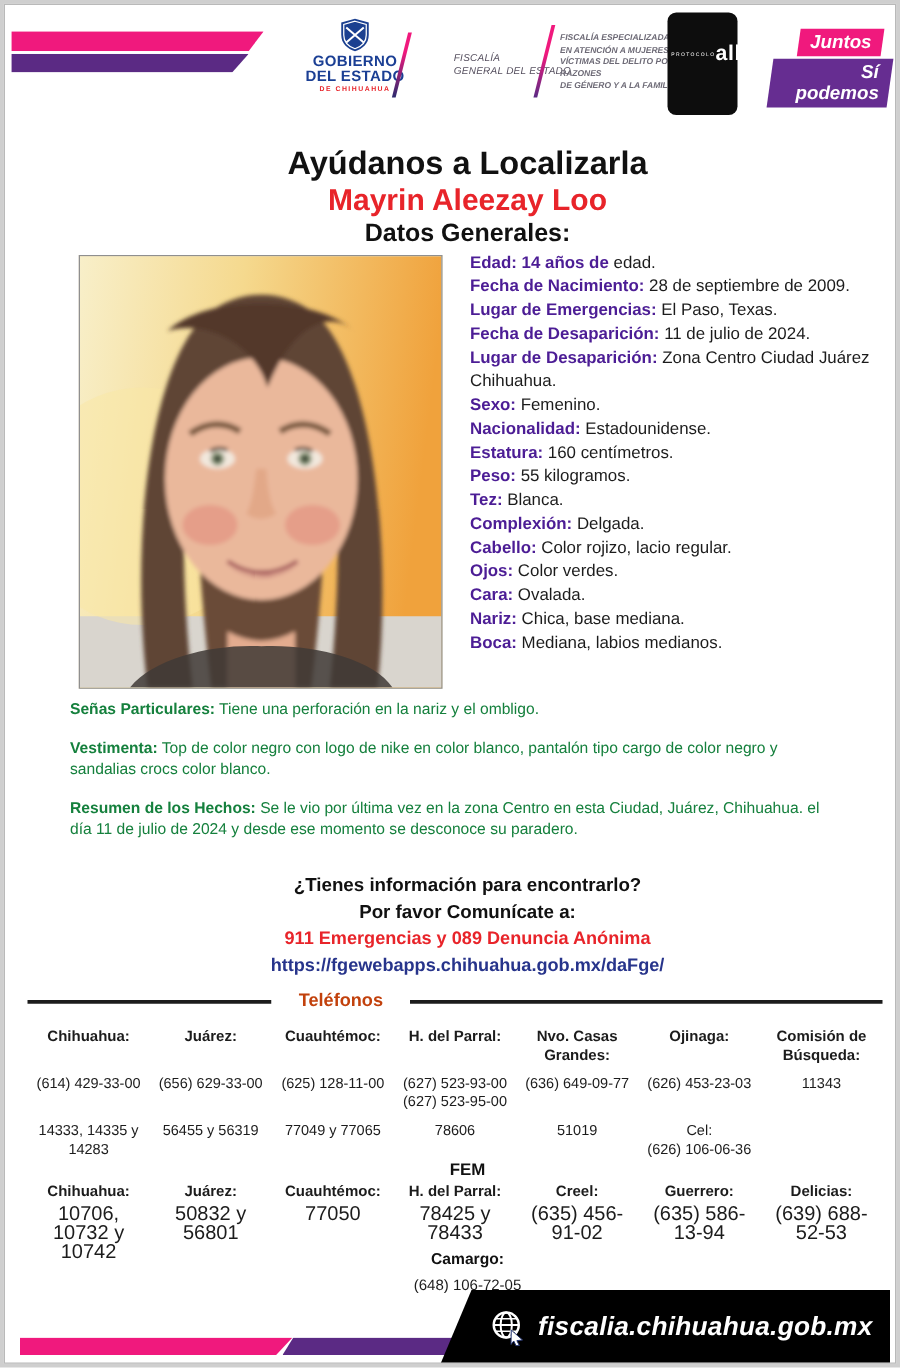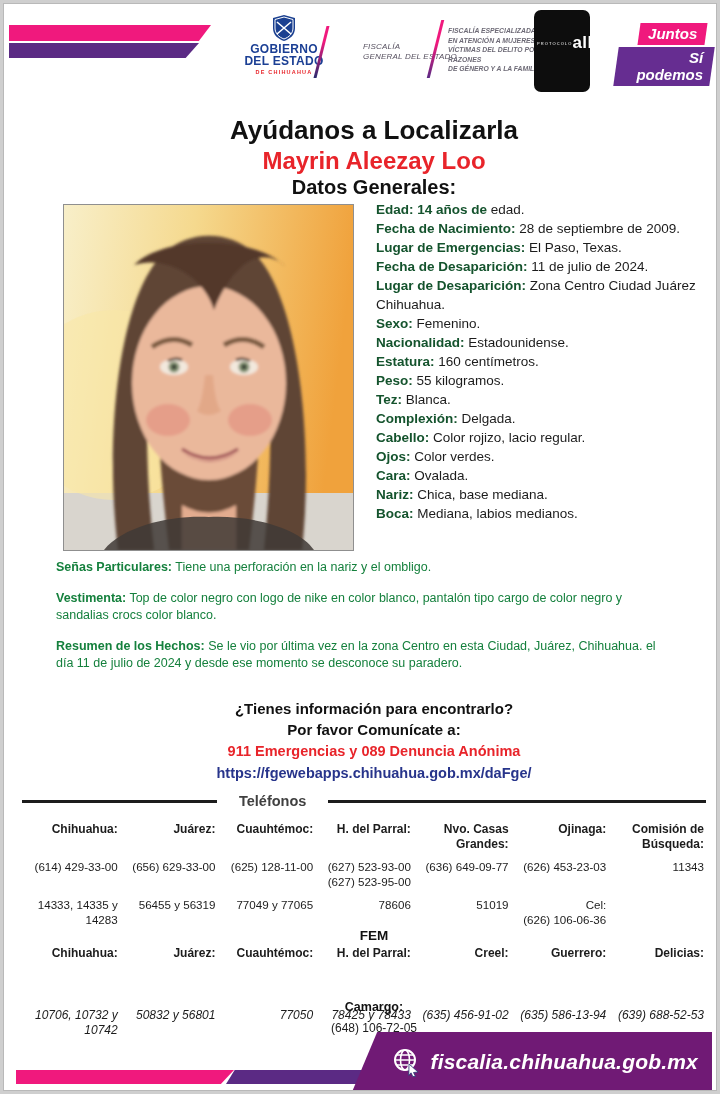--- a/index.html
+++ b/index.html
@@ -38,53 +38,53 @@
   .jbox span{display:inline-block;transform:skewX(8deg);}
   .jbox.pink{background:#F0197D;margin-right:6px;}
   .jbox.purple{background:#662D91;margin-top:2px;}
   
   .title-main{position:absolute;left:0;top:111px;width:740px;text-align:center;font-size:26px;font-weight:bold;color:#111;}
   .title-name{position:absolute;left:0;top:143px;width:740px;text-align:center;font-size:24px;font-weight:bold;color:#E8242A;}
   .title-section{position:absolute;left:0;top:172px;width:740px;text-align:center;font-size:20px;font-weight:bold;color:#111;}
   
   .photo{position:absolute;left:59px;top:200px;width:289px;height:345px;border:1px solid #8f8f8f;background:#f3e6c2;}
   .info{position:absolute;left:372px;top:196px;width:332px;font-size:13.5px;line-height:19px;color:#1c1c1c;}
-  .gd-row b{color:#14532d;}
+  .gd-row b{color:#4c1d95;}
   
   .paras{position:absolute;left:52px;top:555px;width:620px;font-size:12.5px;line-height:17px;color:#15803d;}
   .paras p{margin:0 0 14px 0;}
   
   .contact{position:absolute;left:0;top:694px;width:740px;text-align:center;}
   .contact .c1{font-size:15px;font-weight:bold;color:#111;line-height:21px;}
   .contact .c2{font-size:15px;font-weight:bold;color:#111;line-height:21px;}
   .contact .c3{font-size:14.5px;font-weight:bold;color:#E8242A;line-height:22px;}
   .contact .c4{font-size:14.5px;font-weight:bold;color:#27348B;line-height:22px;}
   
   .tel-divider{position:absolute;left:18px;top:789px;width:684px;display:flex;align-items:center;}
   .tel-line{height:3px;background:#1c1c1c;}
   .tel-line.l{width:195px;}
   .tel-line.r{flex:1;}
-  .tel-label{font-size:14.5px;font-weight:bold;color:#404040;padding:0 22px;}
+  .tel-label{font-size:14.5px;font-weight:bold;color:#c2410c;padding:0 22px;}
   .ptable{position:absolute;left:18px;width:684px;display:grid;grid-template-columns:repeat(7,1fr);
-    text-align:right;color:#1c1c1c;}
+    text-align:center;color:#1c1c1c;}
   .ptable .cell{white-space:pre-line;padding:0 2px;}
   .t1-head{top:818px;font-weight:bold;font-size:12px;line-height:15px;}
   .t1-row1{top:855px;font-size:11.6px;line-height:15px;}
   .t1-row2{top:893px;font-size:11.6px;line-height:15px;}
   .fem-title{position:absolute;left:0;top:924px;width:740px;text-align:center;font-weight:bold;font-size:13.5px;color:#111;}
   .t2-head{top:942px;font-weight:bold;font-size:12px;line-height:15px;}
-  .t2-row1{top:1004px;font-size:12px;line-height:15px;font-style:italic;}
+  .t2-row1{top:960px;font-size:16px;line-height:15px;}
   .camargo-label{position:absolute;left:0;top:996px;width:740px;text-align:center;font-weight:bold;font-size:12.5px;color:#111;}
   .camargo-value{position:absolute;left:0;top:1017px;width:740px;text-align:center;font-size:12px;color:#1c1c1c;}
   
   .f-stripe-pink{position:absolute;left:12px;top:1066px;width:218px;height:14px;background:#F0197D;
     clip-path:polygon(0 0,100% 0,94% 100%,0 100%);}
   .f-stripe-purple{position:absolute;left:222px;top:1066px;width:145px;height:14px;background:#5B2A84;
     clip-path:polygon(6% 0,100% 0,100% 100%,0 100%);}
-  .f-navy{position:absolute;left:348px;top:1028px;width:360px;height:60px;background:#701a75;
+  .f-navy{position:absolute;left:348px;top:1028px;width:360px;height:60px;background:#000000;
     clip-path:polygon(7% 0,100% 0,100% 100%,0 100%);
     display:flex;align-items:center;justify-content:flex-end;gap:9px;padding-right:14px;box-sizing:border-box;}
   .f-site{color:#fff;font-weight:bold;font-style:italic;font-size:21px;letter-spacing:.2px;}
 </style>
 </head>
 <body>
 
 <div class="poster">
 
   <div class="stripe-pink"></div>

